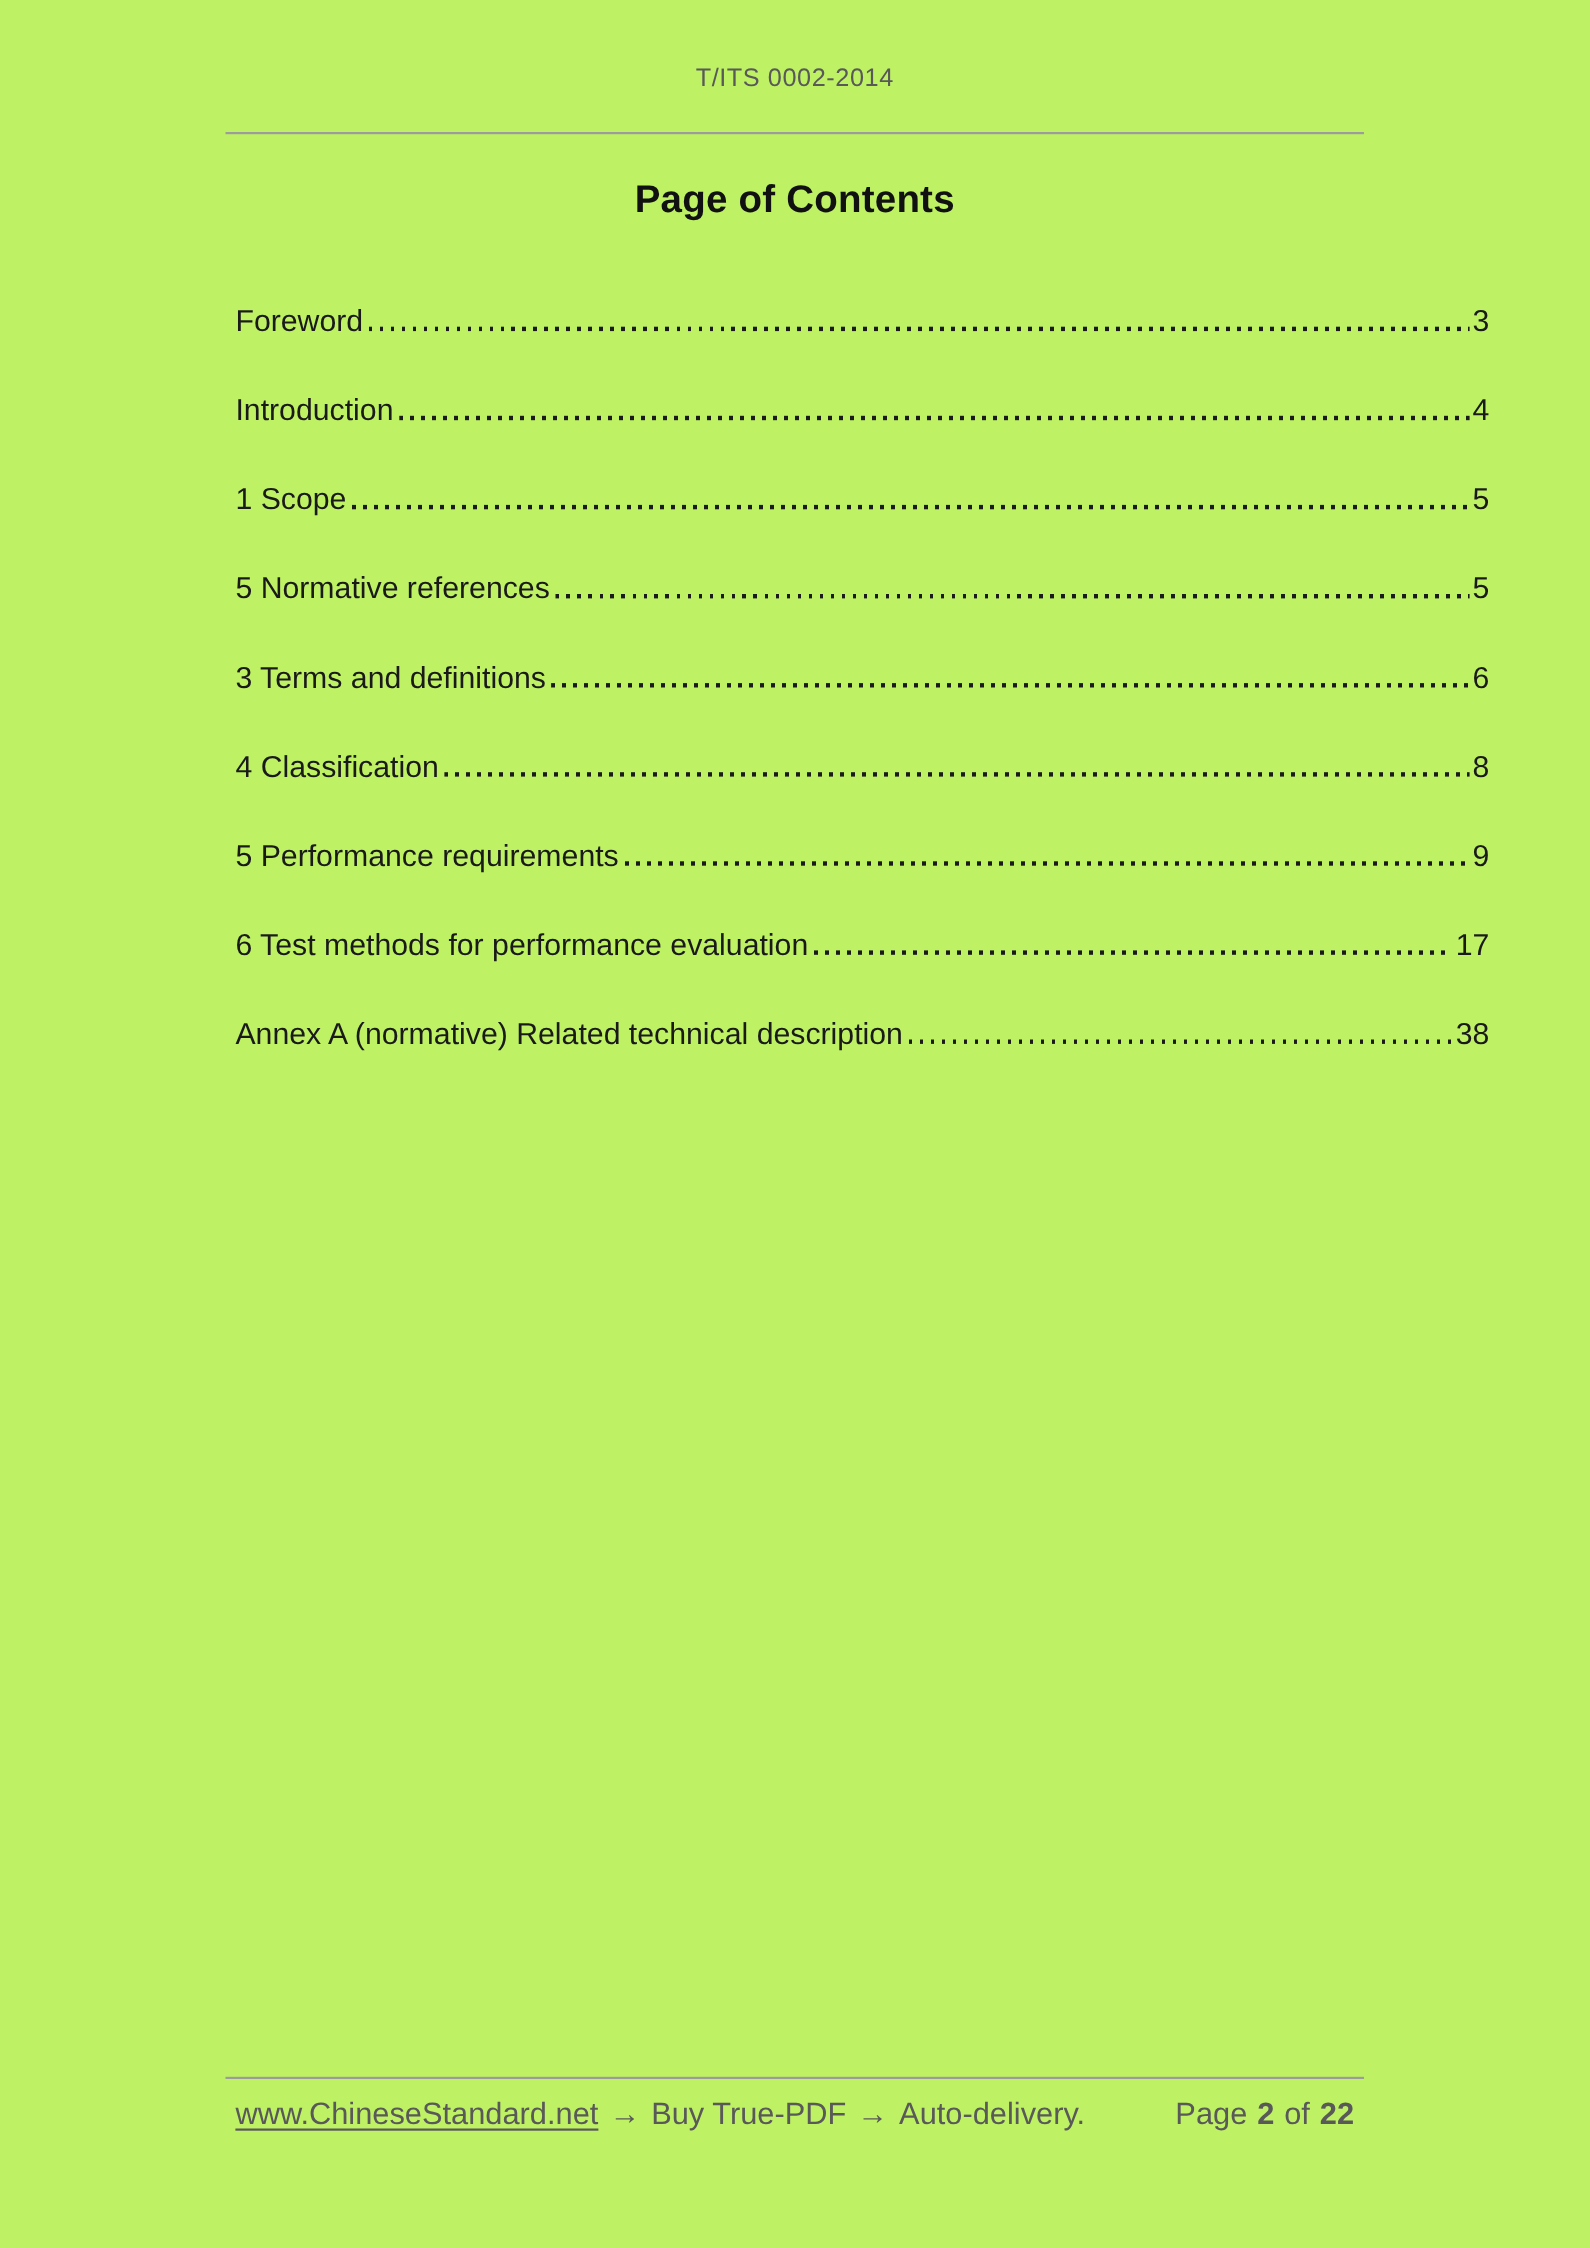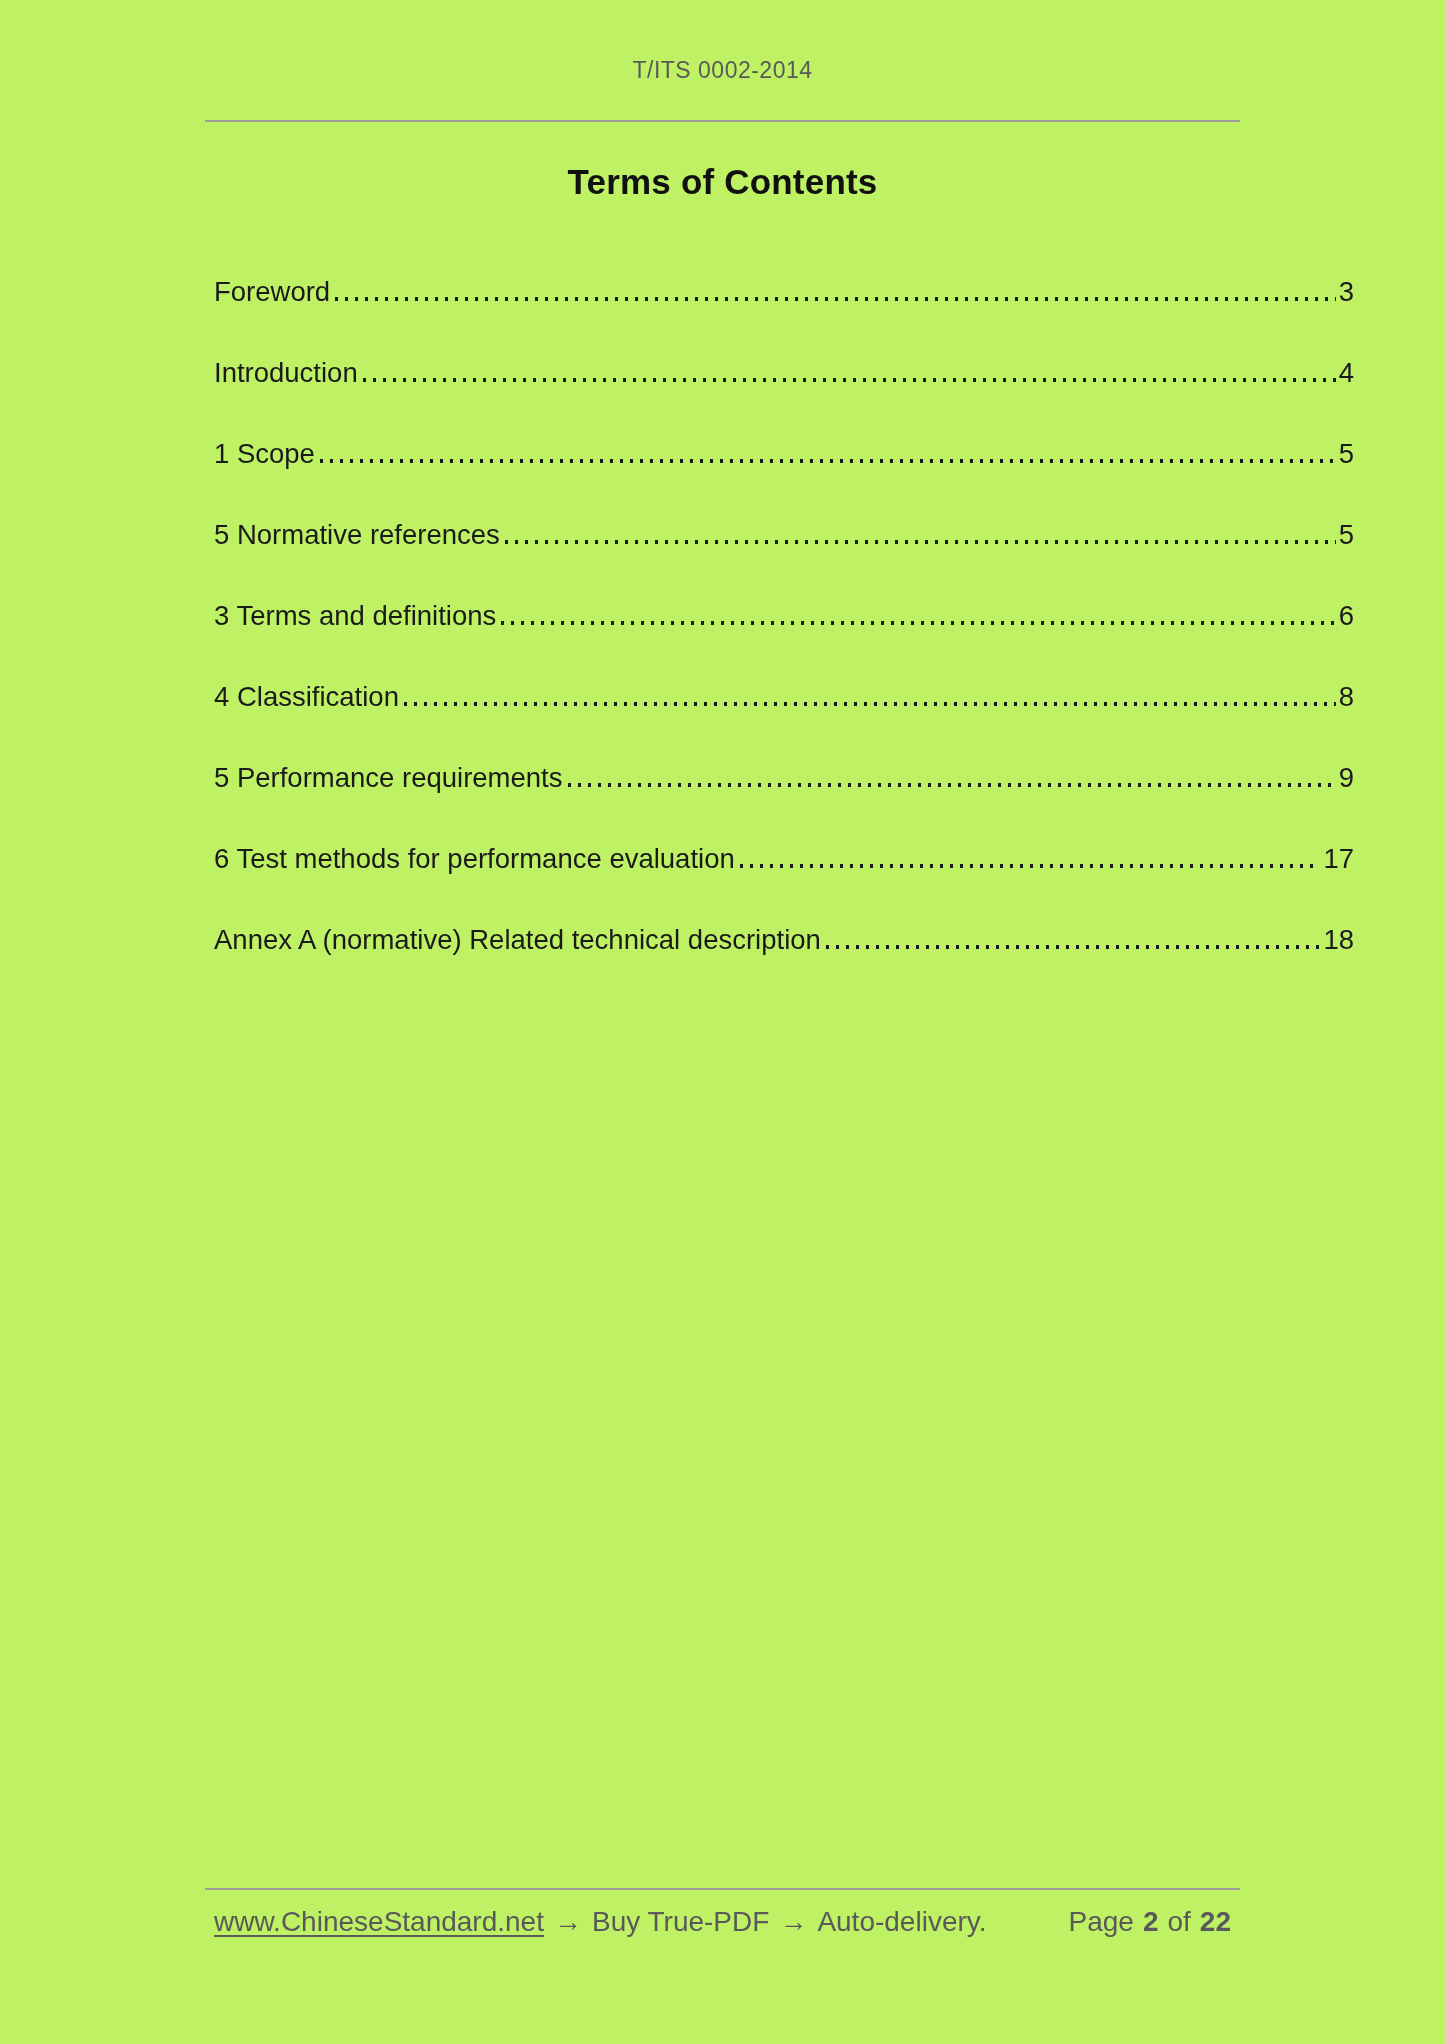--- a/index.html
+++ b/index.html
@@ -101,21 +101,21 @@
 </style>
 </head>
 <body>
 
 <div class="page">
 
   <div class="doc-header">T/ITS 0002-2014</div>
 
   <hr class="rule header-rule">
 
-  <h1 class="page-title">Terms of Contents</h1>
+  <h1 class="page-title">Page of Contents</h1>
 
   <div class="toc">
 
     <div class="toc-row">
       <span class="toc-label">Foreword</span>
       <span class="toc-leader"></span>
       <span class="toc-page">3</span>
     </div>
 
     <div class="toc-row">
@@ -156,21 +156,21 @@
 
     <div class="toc-row">
       <span class="toc-label">6 Test methods for performance evaluation</span>
       <span class="toc-leader"></span>
       <span class="toc-page">17</span>
     </div>
 
     <div class="toc-row">
       <span class="toc-label">Annex A (normative) Related technical description</span>
       <span class="toc-leader"></span>
-      <span class="toc-page">18</span>
+      <span class="toc-page">38</span>
     </div>
 
   </div>
 
   <div class="page-footer">
     <hr class="rule">
     <div class="footer-content">
       <div class="footer-left">
         <span class="footer-link">www.ChineseStandard.net</span>
         <span>→</span>

